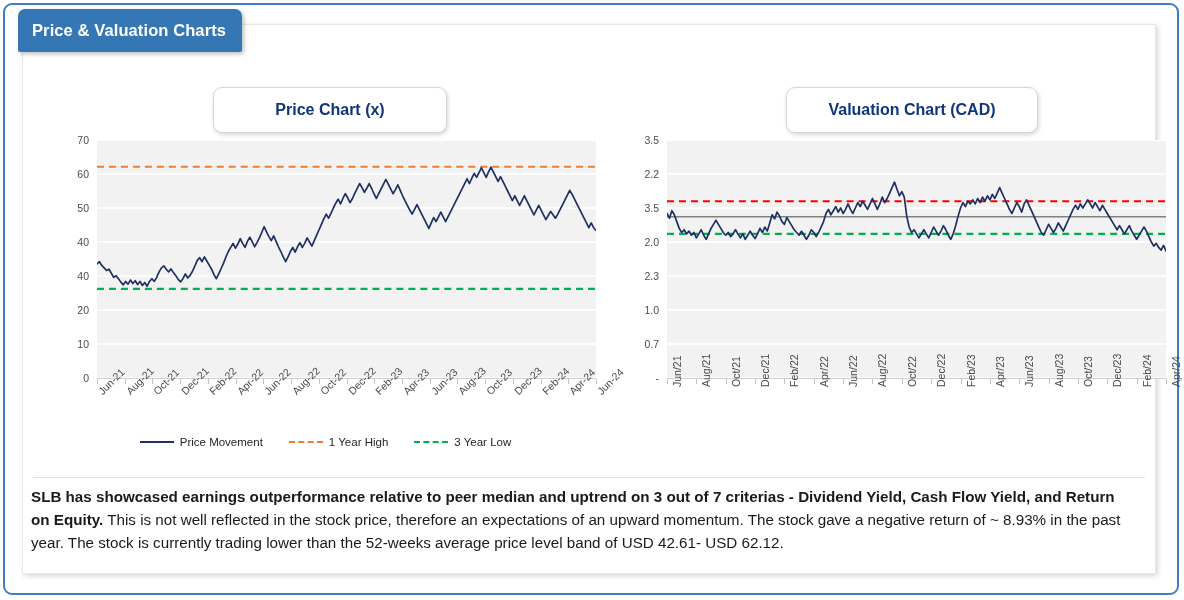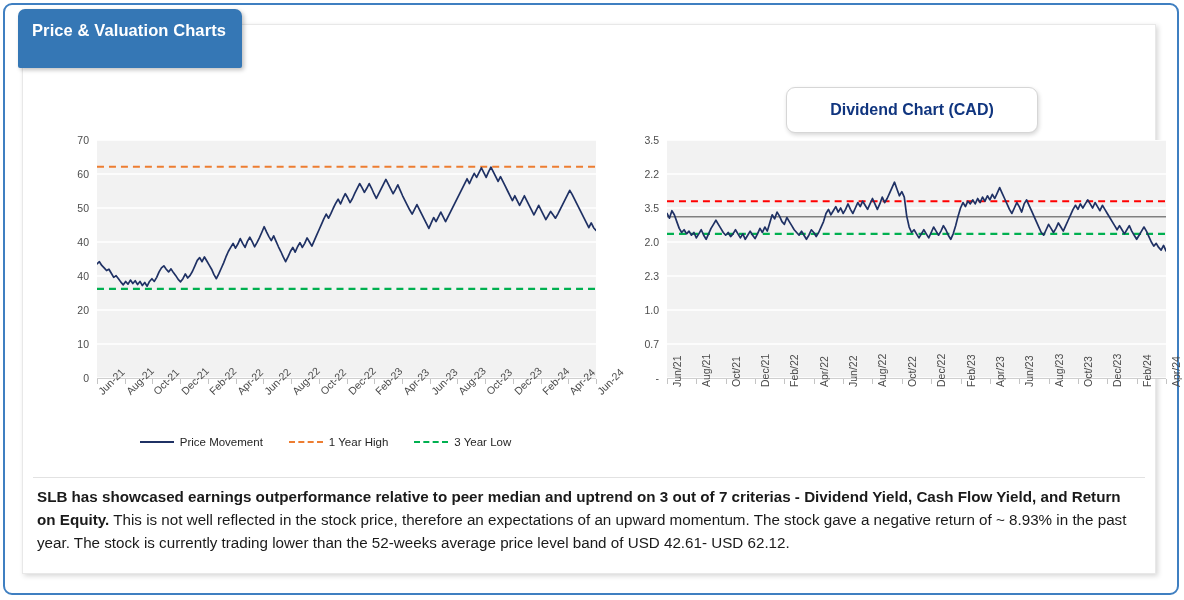--- a/index.html
+++ b/index.html
@@ -30,21 +30,21 @@
     width:1134px; height:550px;
     box-sizing:border-box;
     background:#ffffff;
     border:1px solid #e8e8e8;
     box-shadow:2px 2px 5px rgba(0,0,0,.16);
   }
   .section-tab{
     position:absolute;
     left:18px; top:9px;
     height:43px;
-    padding:0 16px 16px 14px;
+    padding:0 16px 0 14px;
     display:flex; align-items:center;
     background:#3577b5;
     color:#ffffff;
     font-size:16.5px;
     font-weight:bold;
     letter-spacing:.1px;
     border-radius:7px 7px 2px 2px;
     box-shadow:2px 2px 4px rgba(0,0,0,.25);
     z-index:5;
     white-space:nowrap;
@@ -136,38 +136,39 @@
   .lg-dash{ border-top-style:dashed; border-top-width:2.4px;}
 
   
   .divider{
     position:absolute;
     left:10px; right:10px; top:452px;
     height:1px; background:#e2e2e2;
   }
   .summary{
     position:absolute;
-    left:14px; top:460px; width:1105px;
+    left:8px; top:460px; width:1105px;
     font-size:15.2px;
     line-height:1.52;
     color:#1a1a1a;
   }
   .summary b{ font-weight:bold; }
 </style>
 </head>
 <body>
 
 <div class="page">
 
   <div class="outer-frame"></div>
 
   <div class="section-tab">Price &amp; Valuation Charts</div>
 
   <div class="inner-card">
 
+    <div class="chart-title-pill" id="title-left">Price Chart (x)</div>
 
     <div class="chart-block" id="chart-left">
       <div class="plot-wrap">
         <div class="yaxis" id="yaxis-left">
             <span class="ytick" style="top:100.000%">0</span>
             <span class="ytick" style="top:85.714%">10</span>
             <span class="ytick" style="top:71.429%">20</span>
             <span class="ytick" style="top:57.143%">40</span>
             <span class="ytick" style="top:42.857%">40</span>
             <span class="ytick" style="top:28.571%">50</span>
@@ -240,21 +241,21 @@
             <span class="lg-swatch lg-dash" style="border-top-color:#ed7d31"></span>
             <span>1 Year High</span>
           </span>
           <span class="legend-item">
             <span class="lg-swatch lg-dash" style="border-top-color:#00b050"></span>
             <span>3 Year Low</span>
           </span>
         </div>
     </div>
 
-    <div class="chart-title-pill" id="title-right">Dividend Chart (CAD)</div>
+    <div class="chart-title-pill" id="title-right">Valuation Chart (CAD)</div>
 
     <div class="chart-block" id="chart-right">
       <div class="plot-wrap">
         <div class="yaxis" id="yaxis-right">
             <span class="ytick" style="top:100.000%">-</span>
             <span class="ytick" style="top:85.714%">0.7</span>
             <span class="ytick" style="top:71.429%">1.0</span>
             <span class="ytick" style="top:57.143%">2.3</span>
             <span class="ytick" style="top:42.857%">2.0</span>
             <span class="ytick" style="top:28.571%">3.5</span>

